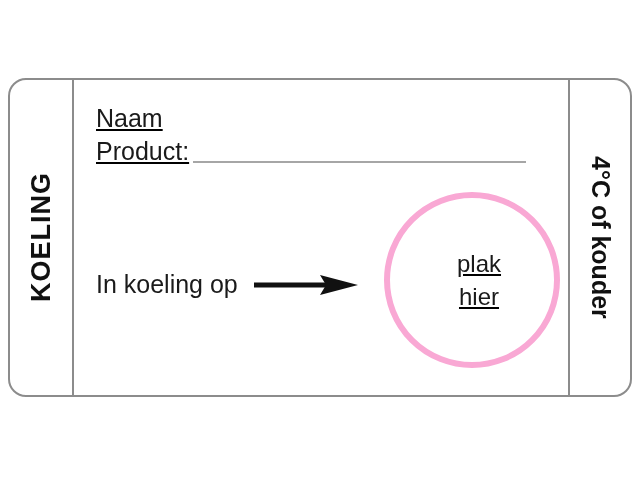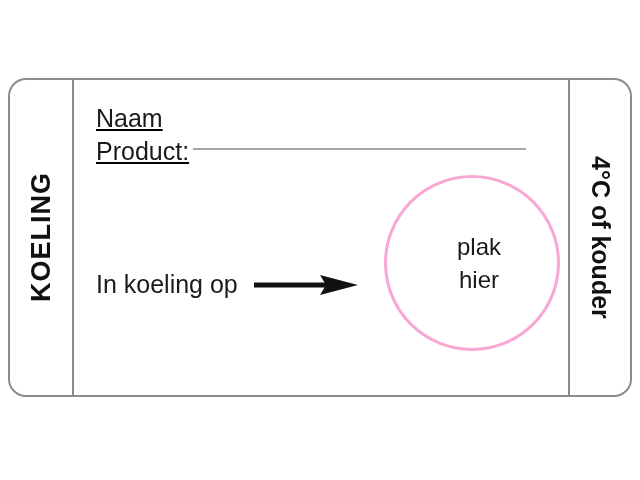--- a/index.html
+++ b/index.html
@@ -66,21 +66,21 @@
   }
   #naam-line,
   #product-line {
     font-size: 25px;
     color: #1a1a1a;
     line-height: 1.32;
     white-space: nowrap;
   }
   #product-row {
     display: flex;
-    align-items: center;
+    align-items: flex-end;
   }
   #product-rule {
     display: inline-block;
     width: 333px;
     height: 2px;
     background: #a6a6a6;
     margin-left: 4px;
     margin-bottom: 5px;
   }
 
@@ -97,30 +97,31 @@
     white-space: nowrap;
   }
   #arrow-icon {
     margin-left: 16px;
     display: block;
   }
 
   #dagsticker-circle {
     position: absolute;
     left: 310px;
-    top: 95px;
+    top: 112px;
     width: 176px;
     height: 176px;
-    border: 3px solid #f9a8d4;
+    border: 6px solid #f9a8d4;
     border-radius: 50%;
     box-sizing: border-box;
     display: flex;
     flex-direction: column;
     align-items: center;
     justify-content: center;
+    text-decoration: underline;
   }
   #dagsticker-circle .circle-line {
     font-size: 24px;
     color: #1a1a1a;
     line-height: 1.38;
     white-space: nowrap;
     text-align: center;
     padding-left: 14px;
   }
 

